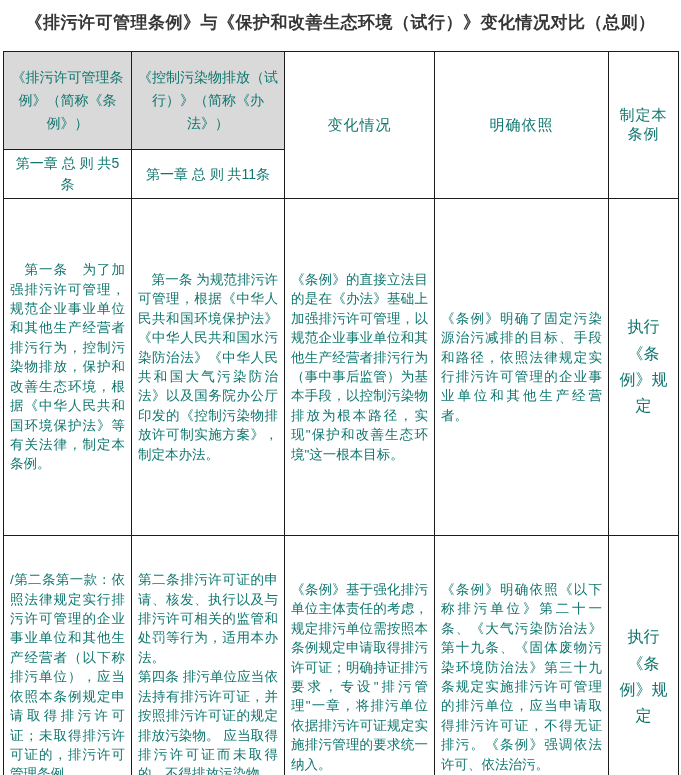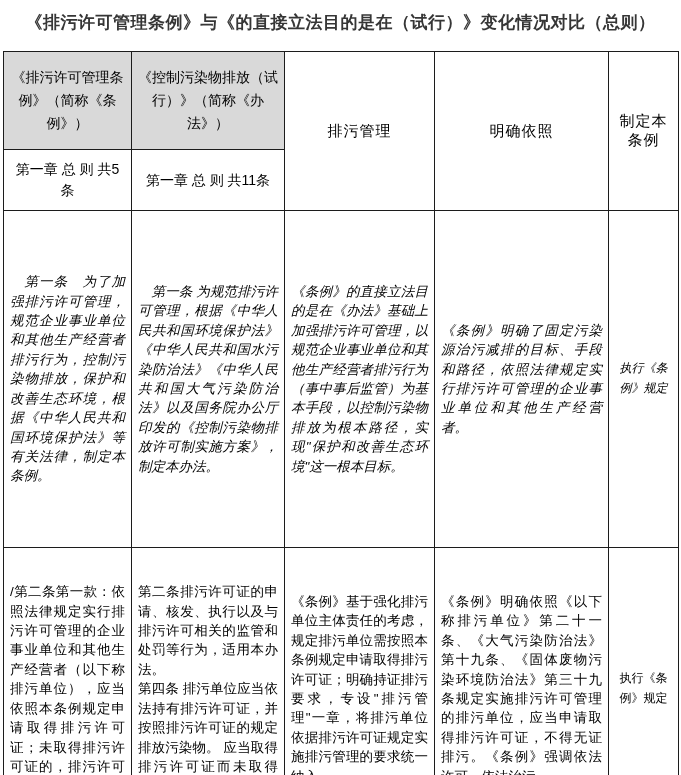--- a/index.html
+++ b/index.html
@@ -29,23 +29,23 @@
   }
   table.cmp {
     border-collapse: collapse;
     table-layout: fixed;
     margin-left: 3px;
     width: 675px;
   }
   table.cmp td, table.cmp th {
     border: 1px solid #1c1c1c;
     vertical-align: middle;
-    color: #000000;
+    color: #0f766e;
     box-sizing: border-box;
-    padding: 9px 6px;
+    padding: 3px 6px;
     font-weight: normal;
   }
   th.law-head {
     background: #d9d9d9;
     font-weight: bold;
     font-size: 14px;
     line-height: 1.65;
     text-align: center;
   }
   th.merged-head {
@@ -62,50 +62,50 @@
     line-height: 1.5;
   }
   td.body-cell {
     font-size: 13.5px;
     line-height: 1.44;
     text-align: justify;
     white-space: pre-line;
     padding: 6px 5px;
   }
   td.advice-cell {
-    font-size: 12px;
+    font-size: 16px;
     line-height: 1.65;
     text-align: center;
     font-weight: normal;
   }
   tr.r-head   { height: 98px; }
   tr.r-chap   { height: 49px; }
-  tr.r-body1  { height: 337px; font-style: italic; }
+  tr.r-body1  { height: 337px; }
   tr.r-body2  { height: 283px; }
 </style>
 </head>
 <body>
 
 <div class="page">
 
-  <h1 class="doc-title">《排污许可管理条例》与《的直接立法目的是在（试行）》变化情况对比（总则）</h1>
+  <h1 class="doc-title">《排污许可管理条例》与《保护和改善生态环境（试行）》变化情况对比（总则）</h1>
 
   <table class="cmp">
     <colgroup>
       <col style="width:128px">
       <col style="width:153px">
       <col style="width:150px">
       <col style="width:174px">
       <col style="width:70px">
     </colgroup>
     <tbody>
       <tr class="r-head">
         <th class="law-head">《排污许可管理条例》（简称《条例》）</th>
         <th class="law-head">《控制污染物排放（试行）》（简称《办法》）</th>
-        <th class="merged-head" rowspan="2">排污管理</th>
+        <th class="merged-head" rowspan="2">变化情况</th>
         <th class="merged-head" rowspan="2">明确依照</th>
         <th class="merged-head" rowspan="2">制定本条例</th>
       </tr>
       <tr class="r-chap">
         <td class="chapter">第一章 总 则 共5条</td>
         <td class="chapter">第一章 总 则 共11条</td>
       </tr>
 
       <tr class="r-body1">
         <td class="body-cell">　第一条　为了加强排污许可管理，规范企业事业单位和其他生产经营者排污行为，控制污染物排放，保护和改善生态环境，根据《中华人民共和国环境保护法》等有关法律，制定本条例。</td>

